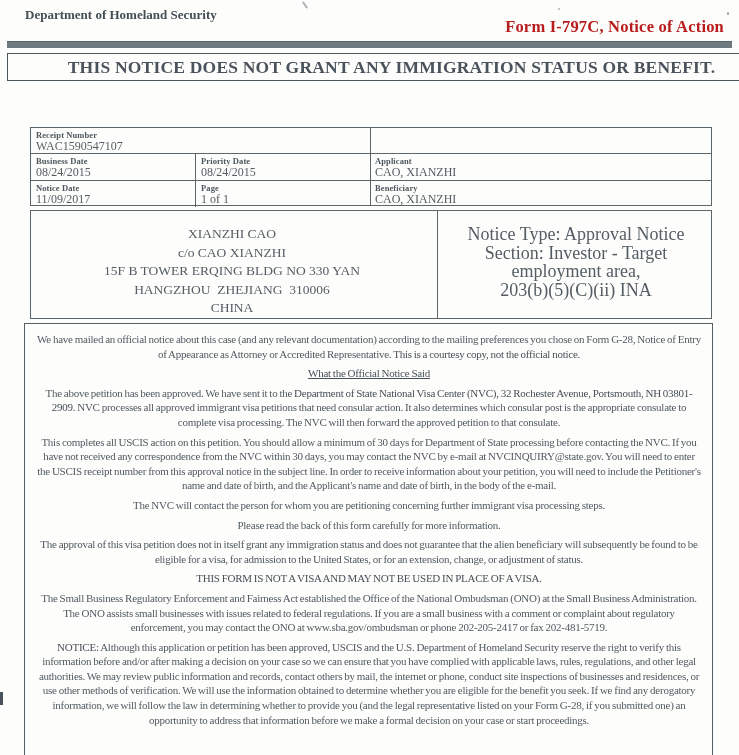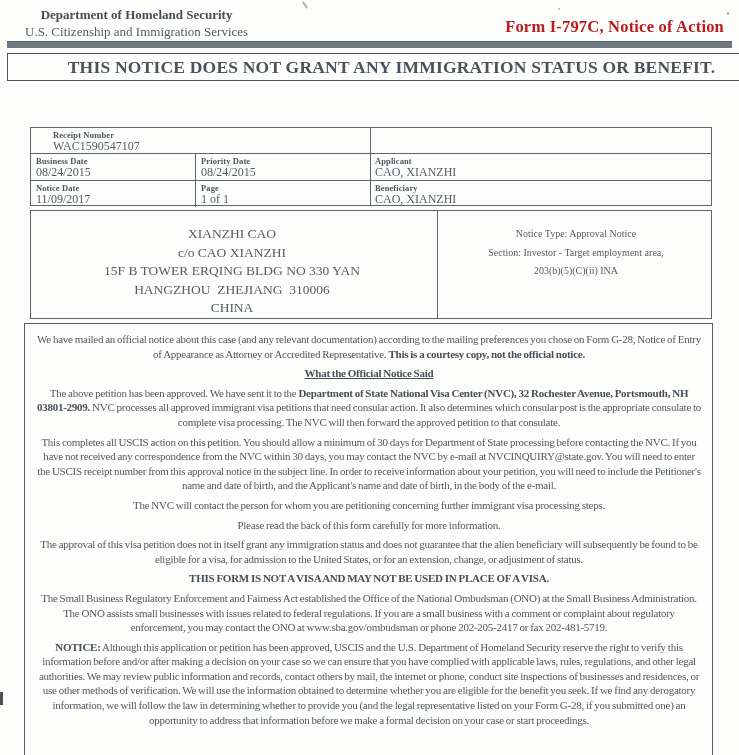--- a/index.html
+++ b/index.html
@@ -58,68 +58,67 @@
     position:absolute;left:30px;top:210px;width:682px;height:109px;
     border:1.4px solid #5b656c;box-sizing:border-box;
   }
   .addr-lines{
     position:absolute;left:6px;top:14px;width:390px;
     font-size:13.5px;line-height:18.6px;color:#545d64;
     white-space:pre-wrap;
   }
   .notice-lines{
     position:absolute;left:420px;top:14px;width:250px;
-    font-size:10px;line-height:18.6px;color:#545d64;
+    font-size:18px;line-height:18.6px;color:#545d64;
     white-space:pre-wrap;
   }
   .addr-divider{position:absolute;left:406px;top:0;height:100%;width:0;border-left:1.3px solid #5b656c;}
   
   .body-box{
     position:absolute;left:24px;top:323px;width:689px;height:440px;
     border:1.6px solid #555f66;box-sizing:border-box;
   }
   .body-text{
     position:absolute;left:11px;top:8px;width:666px;
     font-size:11px;line-height:14.6px;color:#515a61;
     letter-spacing:-0.25px;word-spacing:-0.5px;
   }
   .body-text p{margin:0 0 5px 0;}
   .body-text p.heading{margin:1px 0 5px 0;}
-  .body-text span.b{font-weight:bold;color:#474f57;}
+  .body-text span.b{font-weight:normal;color:#474f57;}
   .body-text span.u{text-decoration:underline;}
   
   .artifact{position:absolute;}
   .a1{left:301px;top:4px;width:8px;height:2px;background:#8f979c;transform:rotate(55deg);opacity:.75;border-radius:1px;}
   .a2{left:558px;top:8px;width:2px;height:2px;background:#aab0b4;border-radius:50%;}
   .a3{left:727px;top:12px;width:2px;height:3px;background:#9aa1a6;border-radius:50%;}
   .a4{left:0;top:692px;width:3px;height:13px;background:#49525a;}
 </style>
 </head>
 <body>
 
 <div class="page">
 
   <div class="agency">
     <div class="l1">Department of Homeland Security</div>
-    <div class="l2">U.S. Citizenship and Immigration Services</div>
   </div>
   <div class="form-title">Form I-797C, Notice of Action</div>
   <div class="gray-bar"></div>
 
   <div class="banner">
     <span>THIS NOTICE DOES NOT GRANT ANY IMMIGRATION STATUS OR BENEFIT.</span>
   </div>
 
   <div class="case-table">
     <div class="hline" style="top:25px;"></div>
     <div class="hline" style="top:52px;"></div>
     <div class="vline" style="left:339px;height:100%;"></div>
     <div class="vline" style="left:164px;top:25px;height:54px;"></div>
 
-    <div class="cell" style="left:17px;top:0;width:339px;height:25px;">
+    <div class="cell" style="left:0;top:0;width:339px;height:25px;">
       <div class="lbl">Receipt Number</div>
       <div class="val">WAC1590547107</div>
     </div>
 
     <div class="cell" style="left:0;top:26px;width:164px;height:26px;">
       <div class="lbl">Business Date</div>
       <div class="val">08/24/2015</div>
     </div>
     <div class="cell" style="left:165px;top:26px;width:174px;height:26px;">
       <div class="lbl">Priority Date</div>

